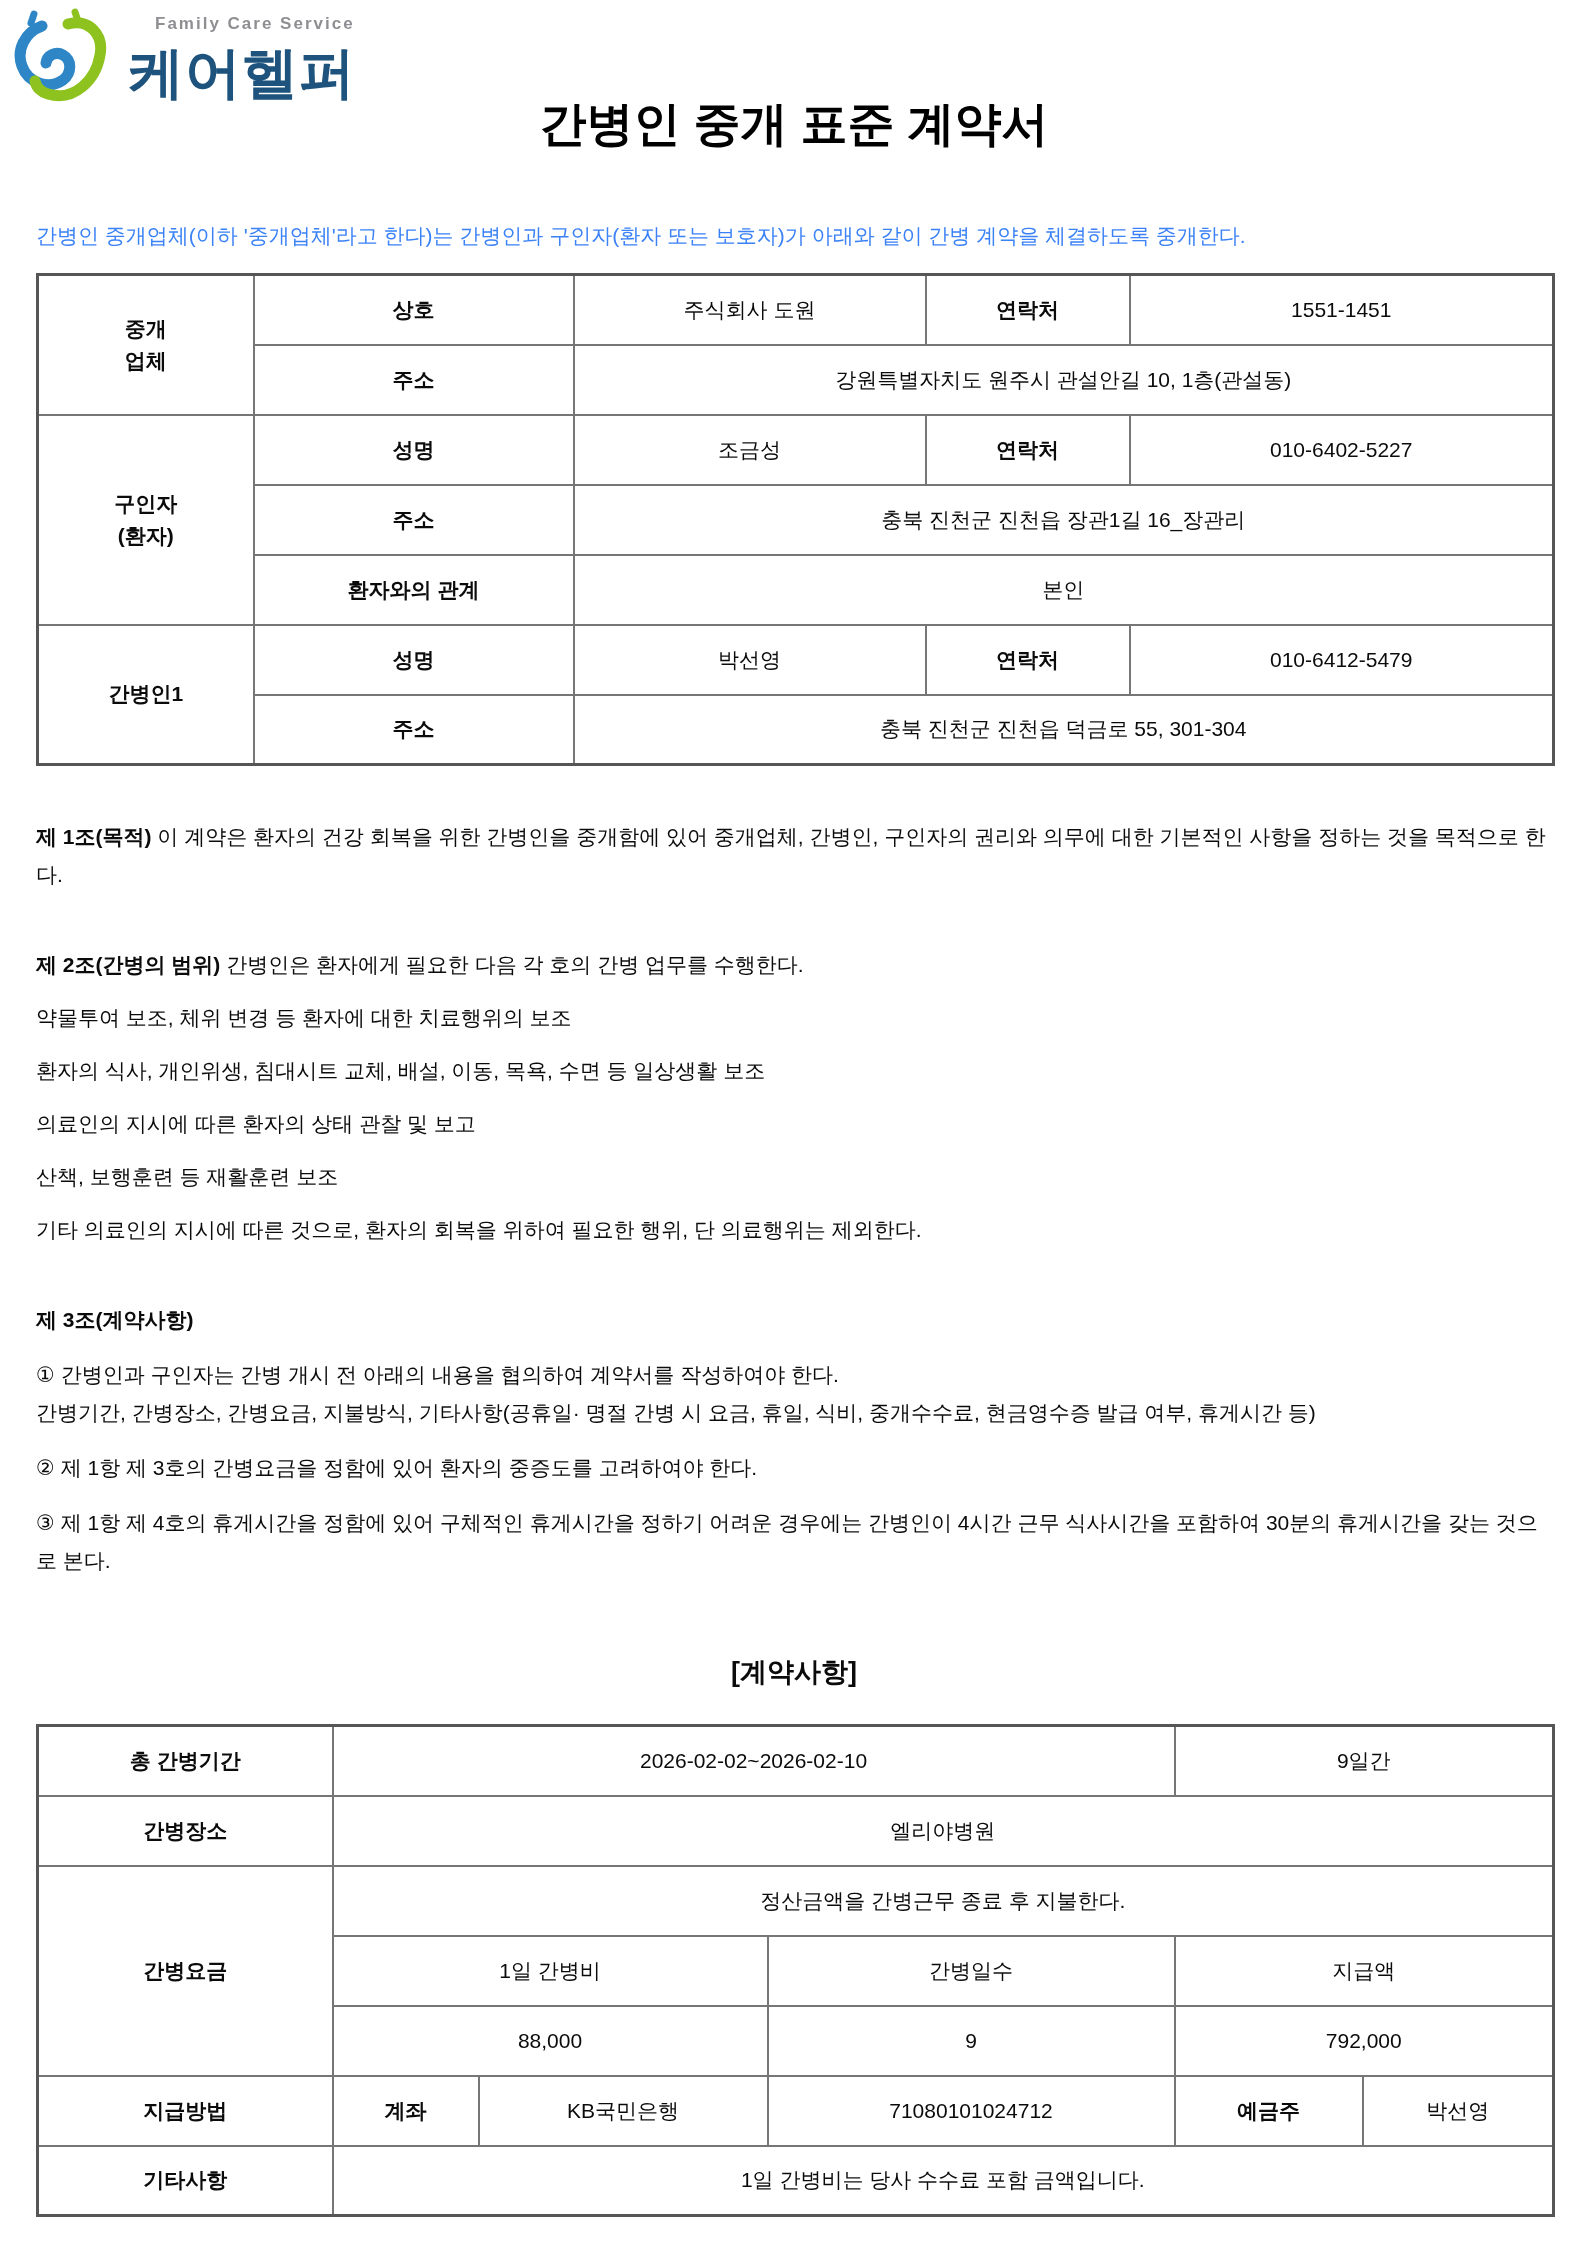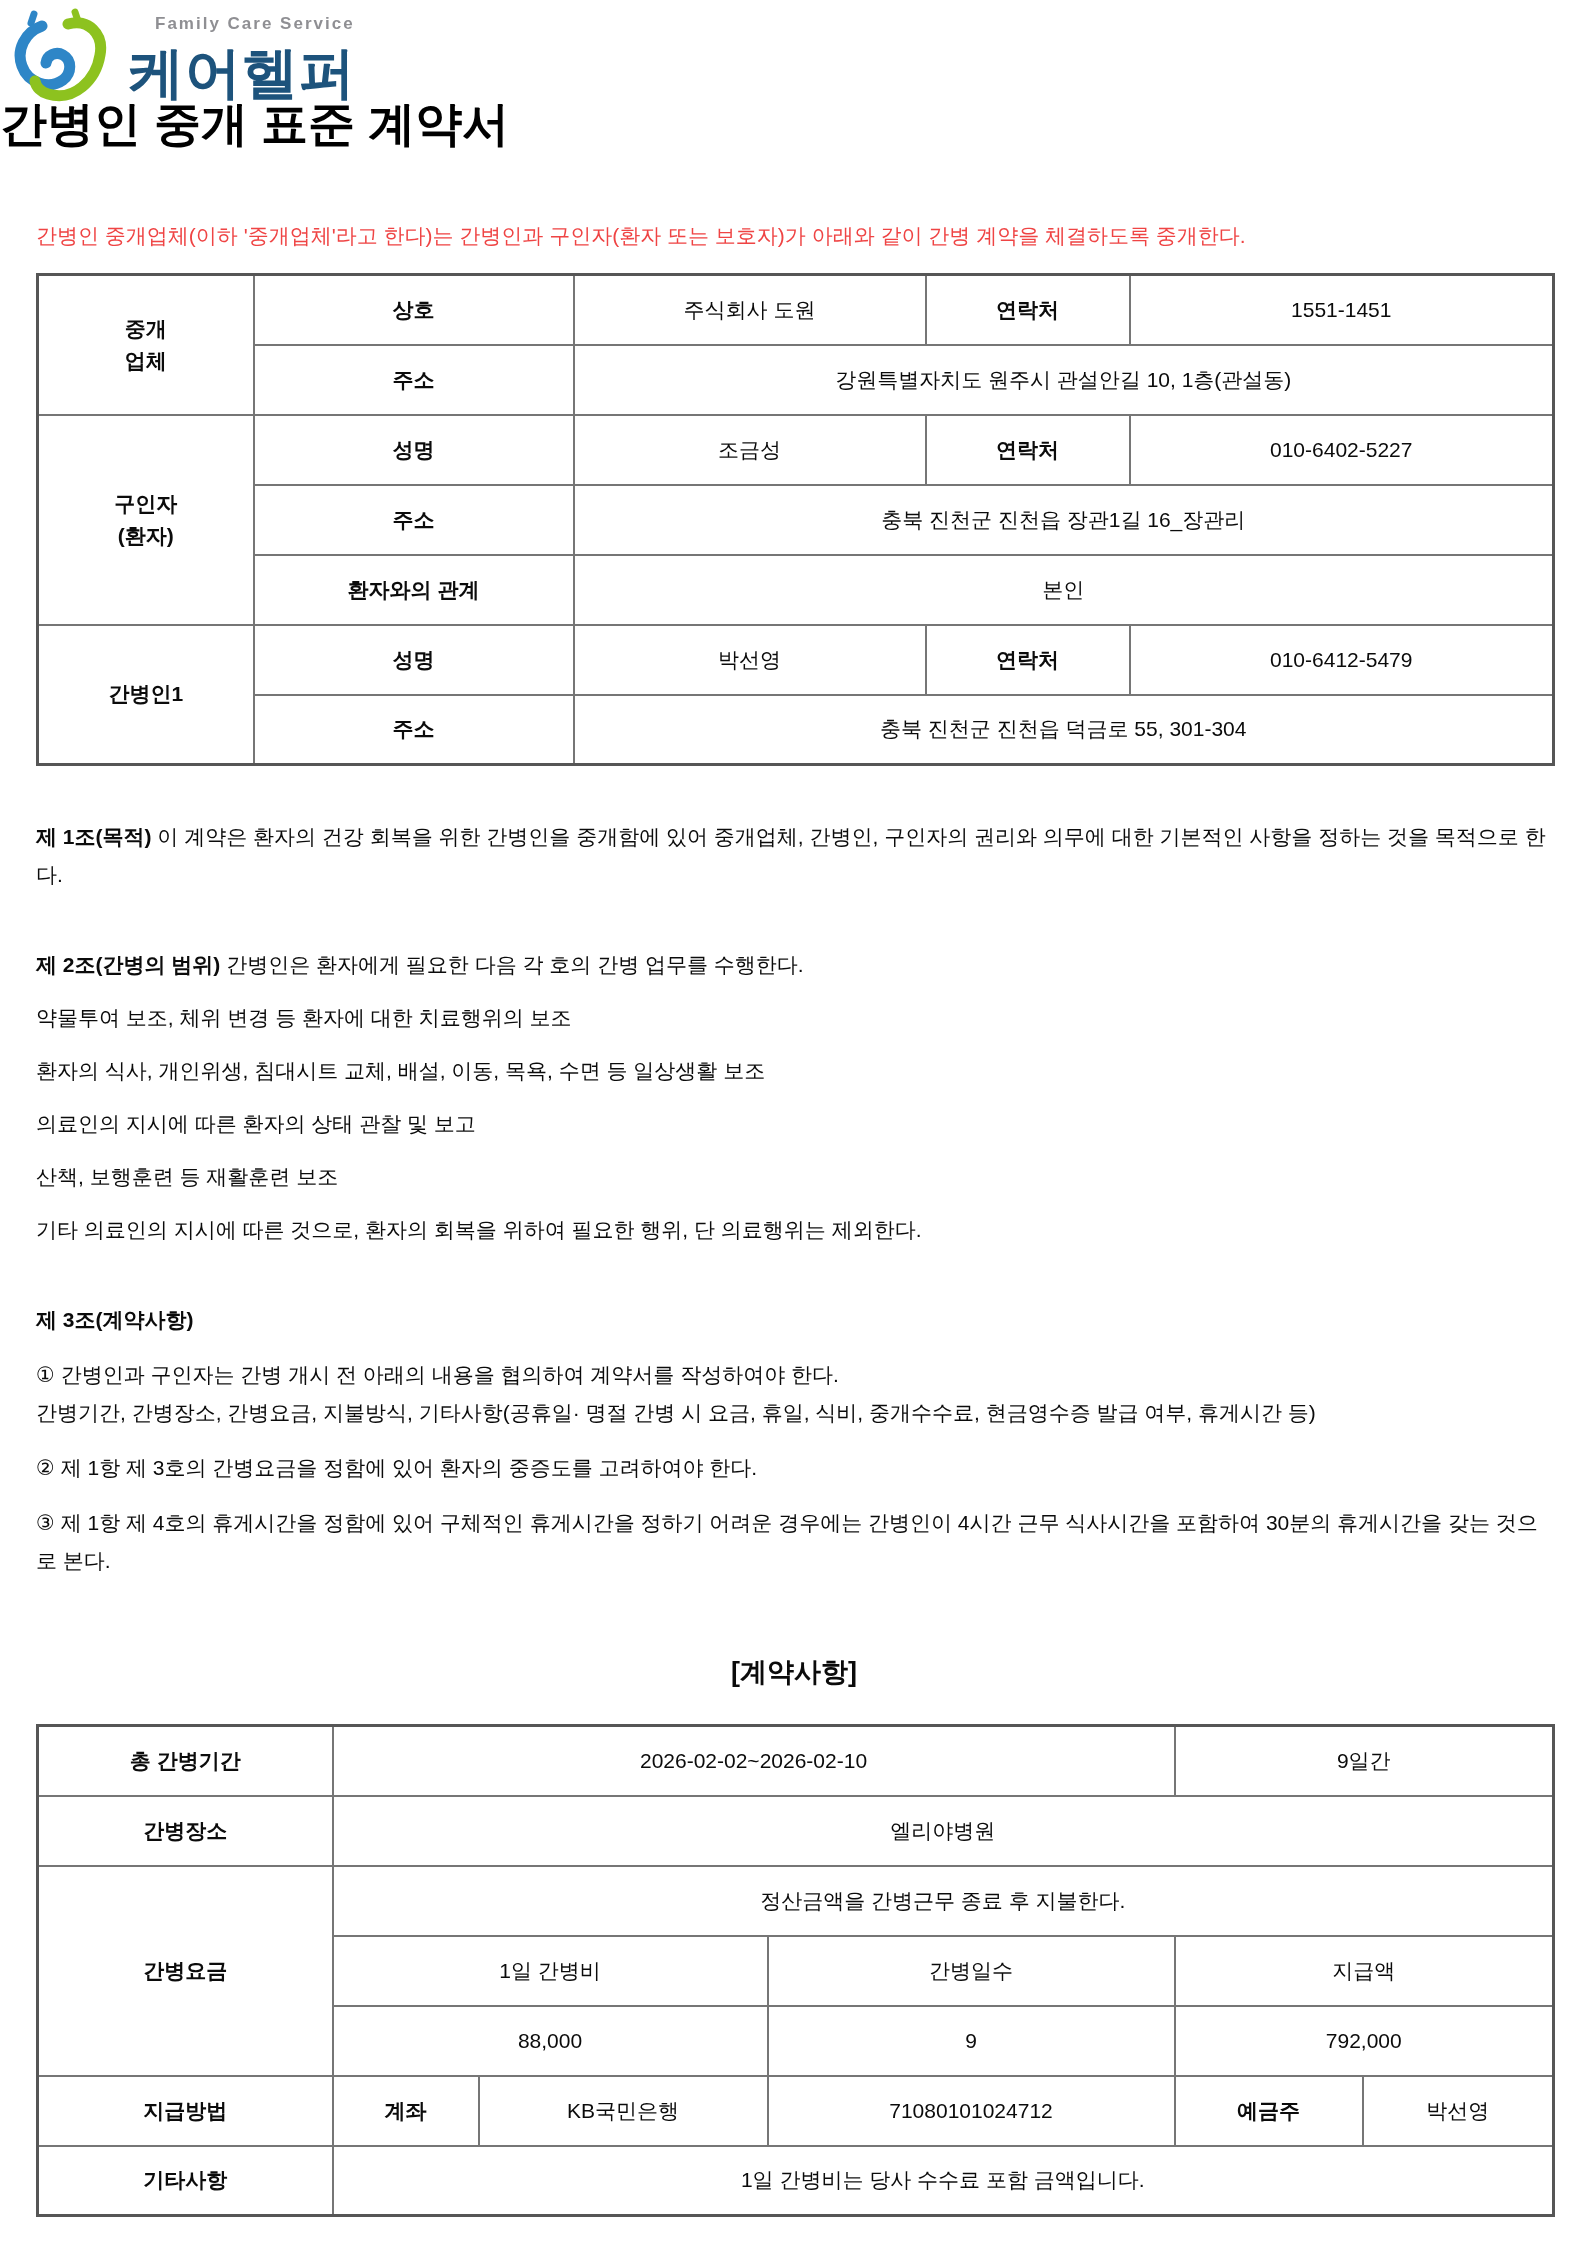--- a/index.html
+++ b/index.html
@@ -18,27 +18,27 @@
   .logo-mark { position:absolute; left:0; top:2px; }
   .logo-tagline {
     position:absolute; left:143px; top:8px;
     font-size:17px; letter-spacing:2px; color:#8f8f93; font-weight:bold;
   }
   .logo-brand {
     position:absolute; left:116px; top:30px;
     font-size:56px; font-weight:900; color:#1d537c; letter-spacing:1px;
   }
   .doc-title {
-    text-align:left; padding-top:98px;
+    text-align:center; padding-top:98px;
     font-size:47px; line-height:52px; font-weight:900; color:#000;
     letter-spacing:0px;
   }
 
   
-  .intro { margin-top:56px; font-size:21px; line-height:30px; color:#ef4444; }
+  .intro { margin-top:56px; font-size:21px; line-height:30px; color:#3b82f6; }
 
   
   table.doc-table {
     width:1516px; border-collapse:collapse; table-layout:fixed;
     border:3px solid #565656; margin-top:22px;
   }
   table.doc-table td {
     border:2px solid #767676; text-align:center; vertical-align:middle;
     font-size:21px; height:70px; padding:2px 10px; color:#0b0b0b;
     overflow:hidden;

